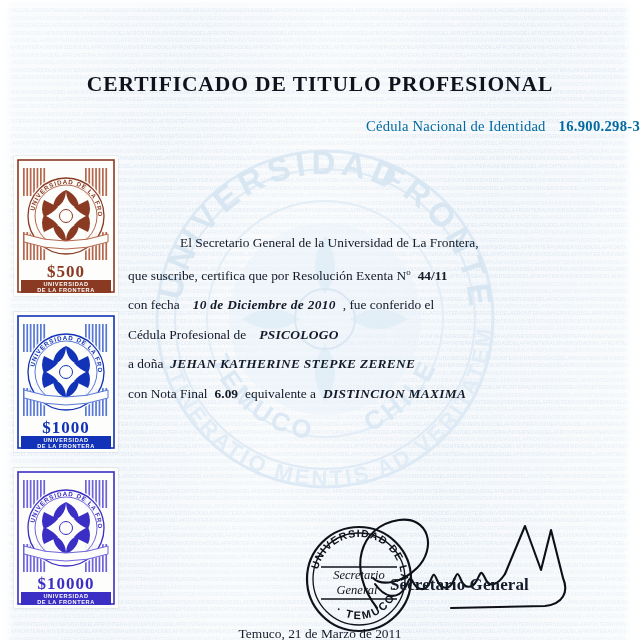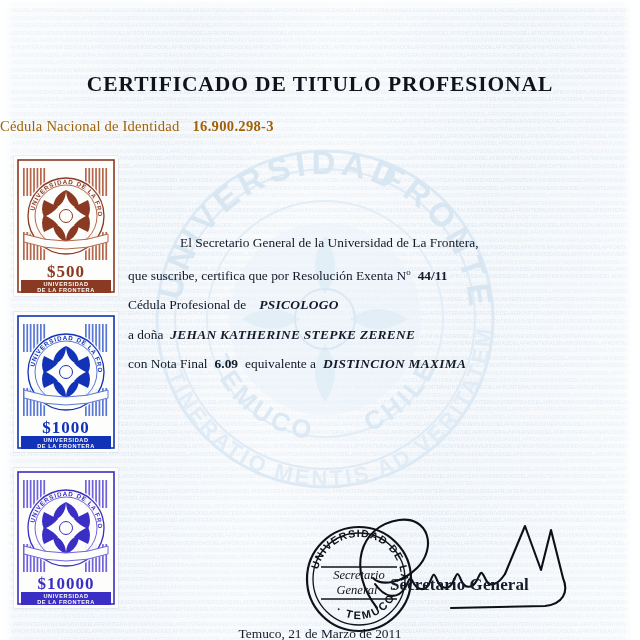--- a/index.html
+++ b/index.html
@@ -61,22 +61,22 @@
   .wm svg{display:block;}
 
   
   .title{
     position:absolute;left:0;top:72px;width:640px;text-align:center;
     font-family:"Liberation Serif", serif;
     font-weight:bold;font-size:21.5px;letter-spacing:.9px;
     color:#10131c;
   }
   .cedula{
-    position:absolute;left:0;top:118px;width:640px;text-align:left;
-    font-size:14.6px;color:#a16207;letter-spacing:.2px;
+    position:absolute;left:0;top:118px;width:640px;text-align:right;
+    font-size:14.6px;color:#0369a1;letter-spacing:.2px;
   }
   .cedula b{font-weight:bold;letter-spacing:.3px;}
 
   
   .body{
     position:absolute;left:128px;top:228px;width:420px;
     color:#131a28;font-size:13.4px;line-height:29.5px;
   }
   .body .ln{white-space:nowrap;}
   .body .ind{padding-left:52px;}
@@ -253,20 +253,23 @@
   <div class="cedula">
     <span>Cédula Nacional de Identidad</span><span class="sp2"></span><b>16.900.298-3</b>
   </div>
 
   <div class="body">
     <div class="ln ind">El Secretario General de la  Universidad de  La Frontera,</div>
     <div class="ln">
       <span>que suscribe, certifica que por Resolución Exenta N</span><span class="sup">o</span><span class="sp"></span><span class="bd">44/11</span>
     </div>
     <div class="ln">
+      <span>con fecha</span><span class="sp2"></span><span class="it">10  de  Diciembre  de  2010</span><span class="sp"></span><span>, fue conferido el</span>
+    </div>
+    <div class="ln">
       <span>Cédula Profesional de</span><span class="sp2"></span><span class="it">PSICOLOGO</span>
     </div>
     <div class="ln">
       <span>a  doña</span><span class="sp"></span><span class="it">JEHAN KATHERINE STEPKE ZERENE</span>
     </div>
     <div class="ln">
       <span>con Nota Final</span><span class="sp"></span><span class="bd">6.09</span><span class="sp"></span><span>equivalente a</span><span class="sp"></span><span class="it">DISTINCION MAXIMA</span>
     </div>
   </div>
 

